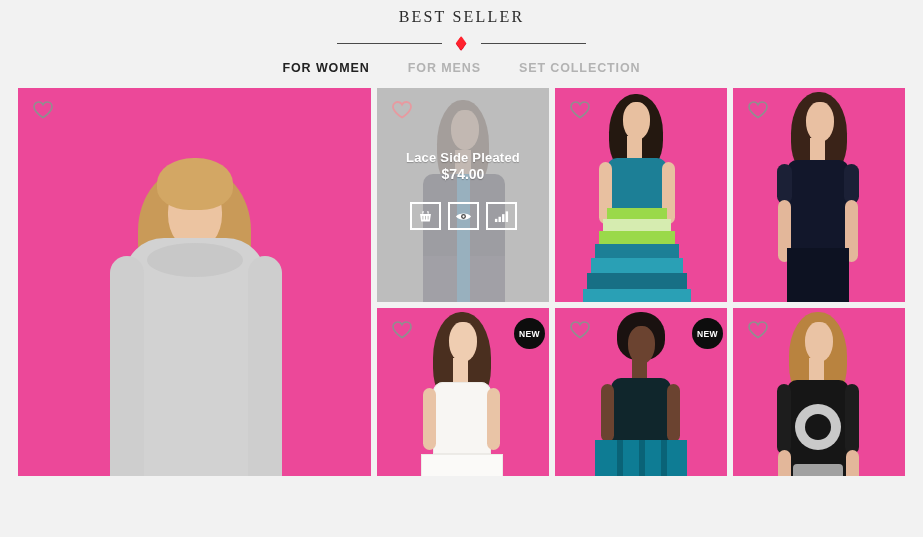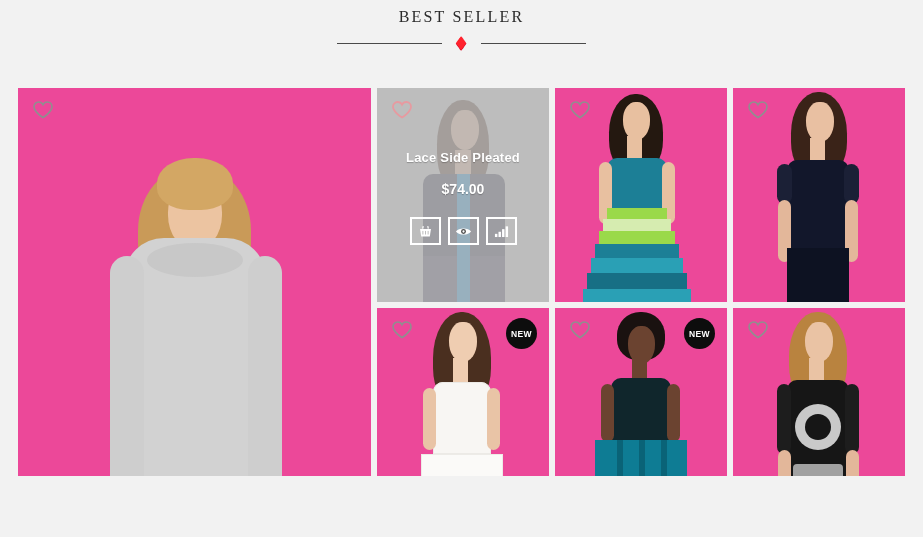--- a/index.html
+++ b/index.html
@@ -130,21 +130,21 @@
     width: 22px;
     height: 20px;
     z-index: 6;
     cursor: pointer;
   }
   .heart-btn svg { display: block; }
 
   
   .badge-new {
     position: absolute;
-    right: 12px;
+    right: 4px;
     top: 10px;
     width: 31px;
     height: 31px;
     border-radius: 50%;
     background: #0d0d0d;
     color: #ffffff;
     font-size: 8.5px;
     font-weight: bold;
     letter-spacing: 0.4px;
     display: flex;
@@ -170,21 +170,21 @@
     color: #ffffff;
     font-size: 13px;
     font-weight: bold;
     letter-spacing: 0.2px;
     text-shadow: 0 1px 1px rgba(0,0,0,0.25);
   }
   .ov-price {
     color: #ffffff;
     font-size: 14px;
     font-weight: bold;
-    margin-top: 16px;
+    margin-top: 1px;
     text-shadow: 0 1px 1px rgba(0,0,0,0.25);
   }
   .ov-actions {
     display: flex;
     gap: 7px;
     margin-top: 20px;
   }
   .ov-btn {
     width: 31px;
     height: 28px;
@@ -204,20 +204,25 @@
 
   <div class="section-header">
     <div class="section-title">BEST SELLER</div>
 
     <div class="divider-row">
       <div class="divider-line"></div>
       <div class="divider-gem">♦️</div>
       <div class="divider-line"></div>
     </div>
 
+    <div class="tabs">
+      <div class="tab active">FOR WOMEN</div>
+      <div class="tab">FOR MENS</div>
+      <div class="tab">SET COLLECTION</div>
+    </div>
   </div>
 
   <div class="grid">
 
     <div class="tile feature">
       <div class="model">
         <div class="m-hair" style="left:120px;top:78px;width:113px;height:135px;background:#c99a58;"></div>
         <div class="m-face" style="left:150px;top:92px;width:54px;height:70px;background:#ecc4a1;"></div>
         <div class="m-hair" style="left:139px;top:70px;width:76px;height:52px;background:#d3a764;"></div>
         <div class="m-body" style="left:106px;top:150px;width:142px;height:280px;background:#d2d2d2;border-radius:40px 40px 6px 6px;"></div>

